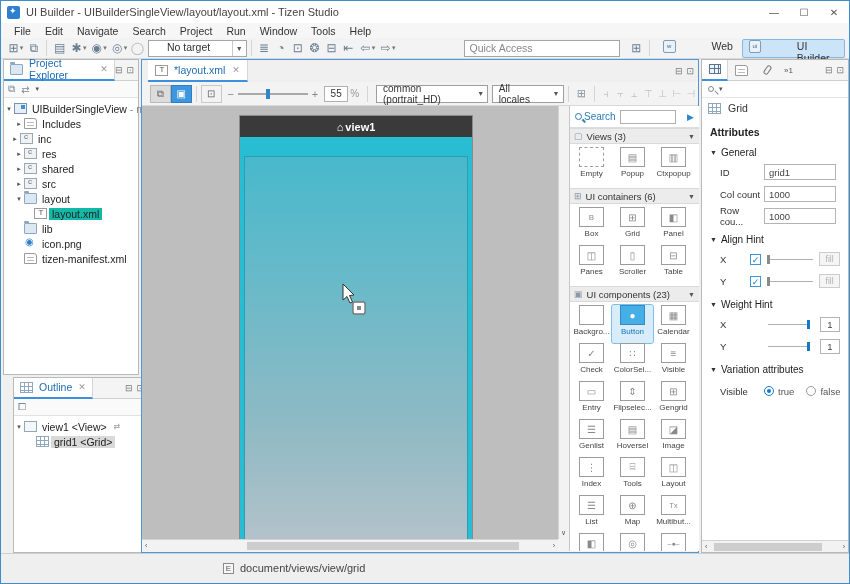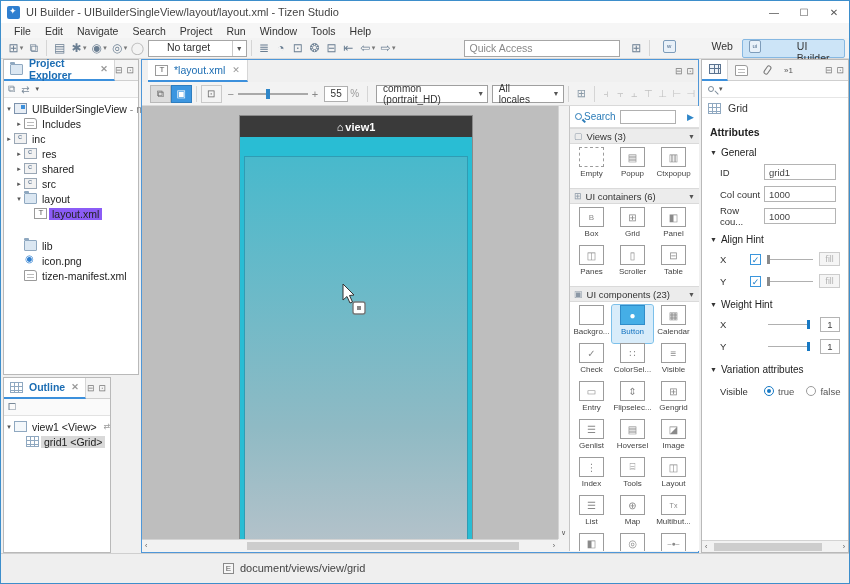--- a/index.html
+++ b/index.html
@@ -28,30 +28,30 @@
   #no-target { width:104px; margin-left:2px; }
   #quick-access { height:17px; width:166px; border:1px solid #a6a6a6; background:#fff; font-size:10.5px; color:#333; padding:0 5px; font-family:"Liberation Sans",sans-serif; margin-left:66px; }
   #quick-access::placeholder { color:#888; }
   .persp { display:flex; align-items:flex-start; height:19px; padding:0 6px; font-size:10.5px; color:#333; border:1px solid transparent; margin-left:2px;gap:32px; }
   .persp.active { background:#cce4f7; border:1px solid #86b8e2; border-radius:2px; }
   .pico { width:13px; height:13px; border:1px solid #7d9cba; background:#e9f1f9; color:#49688a; font-size:6px; display:flex; align-items:center; justify-content:center; margin-right:4px; border-radius:2px; }
 
   
   .panel { position:absolute; background:#fff; border:1px solid #b9b9b9; }
   .phead { height:21px; background:#f4f4f4; border-bottom:1px solid #cfcfcf; display:flex; align-items:center; }
-  .ptab { height:21px; display:flex; align-items:center; background:#fff; border-right:1px solid #d6d6d6; padding:0 6px; border-bottom:2px solid #3c90dc;font-weight:bold; }
+  .ptab { height:21px; display:flex; align-items:center; background:#fff; border-right:1px solid #d6d6d6; padding:0 6px; border-bottom:2px solid #3c90dc; }
   .ptab .lbl { font-size:10.5px; color:#1c6db3; margin:0 6px 0 4px; }
   .ptab .x { font-size:9px; color:#999; }
   .pminmax { margin-left:auto; display:flex; gap:4px; padding-right:4px; font-size:9px; color:#777; }
   .ptool { height:17px; background:#fafafa; border-bottom:1px solid #e2e2e2; display:flex; align-items:center; padding-left:4px; gap:6px; font-size:10px; color:#7a8a99; }
 
   
   .tree { padding-top:3px; }
   .trow { height:15px; display:flex; align-items:center; font-size:10.5px; color:#222; white-space:nowrap; }
-  .trow.sel .tlabel { background:#8b5cf6; }
+  .trow.sel .tlabel { background:#14b8a6; }
   .texp { width:10px; font-size:7px; color:#555; text-align:center; flex:none; }
   .tlabel { padding:0 3px; }
   .tsuffix { color:#888; }
   .fico { width:13px; height:11px; flex:none; margin-right:2px; position:relative; }
   .fico.folder { background:#dbe7f2; border:1px solid #8fa8c0; border-radius:1px; }
   .fico.folder::before { content:""; position:absolute; left:-1px; top:-3px; width:5px; height:2px; background:#8fa8c0; border-radius:1px 1px 0 0; }
   .fico.proj { background:#e8eef5; border:1px solid #7d93ad; }
   .fico.proj::after { content:""; position:absolute; right:1px; top:1px; width:4px; height:4px; background:#3c90dc; }
   .fico.cbox { background:#f2f2f2; border:1px solid #9aa7b5; }
   .fico.cbox::after { content:"c"; position:absolute; left:3px; top:-2px; font-size:8px; color:#5a7390; }
@@ -147,21 +147,21 @@
   .wval { width:20px; height:15px; border:1px solid #b4b4b4; font-size:9.5px; text-align:center; color:#444; font-family:"Liberation Sans",sans-serif; margin-left:4px; margin-right:8px; }
   .radio { width:10px; height:10px; border:1px solid #9b9b9b; border-radius:50%; margin-right:4px; position:relative; flex:none; }
   .radio.on { border-color:#1779c4; }
   .radio.on::after { content:""; position:absolute; inset:2px; border-radius:50%; background:#1779c4; }
   .ropt { display:flex; align-items:center; margin-right:12px; font-size:9.5px; color:#555; }
   #attr-hscroll { position:absolute; left:0; bottom:0; width:146px; height:12px; background:#f2f2f2; border-top:1px solid #d3d3d3; }
   #attr-hscroll .thumb { position:absolute; left:12px; top:2px; width:108px; height:8px; background:#cdcdcd; }
 
   
   #pexplorer { left:2px; top:58px; width:136px; height:316px; }
-  #outline { left:2px; top:376px; width:108px; height:176px; }
+  #outline { left:12px; top:376px; width:136px; height:176px; }
 
   
   #statusbar { position:absolute; left:0; top:552px; right:0; height:30px; background:#efefef; border-top:1px solid #cfcfcf; }
   #statusbar .inner { position:absolute; left:222px; top:8px; display:flex; align-items:center; gap:6px; }
   .eico { width:11px; height:11px; border:1px solid #8a8a8a; background:#f6f6f6; color:#555; font-size:8px; display:flex; align-items:center; justify-content:center; }
   #statusbar .txt { font-size:11px; color:#444; }
 </style>
 </head>
 <body>
 
@@ -251,21 +251,21 @@
       <div class="trow">
           <span class="texp">▾</span>
           <span class="fico proj"></span>
           <span class="tlabel"><span>UIBuilderSingleView</span><span class="tsuffix"> - mobile-4.0</span></span>
         </div>
       <div class="trow" style="padding-left:10px;">
           <span class="texp">▸</span>
           <span class="fico file"></span>
           <span class="tlabel">Includes</span>
         </div>
-      <div class="trow" style="padding-left:0;">
+      <div class="trow" style="padding-left:6px;">
           <span class="texp">▸</span>
           <span class="fico cbox"></span>
           <span class="tlabel">inc</span>
         </div>
       <div class="trow" style="padding-left:10px;">
           <span class="texp">▸</span>
           <span class="fico cbox"></span>
           <span class="tlabel">res</span>
         </div>
       <div class="trow" style="padding-left:10px;">
@@ -280,21 +280,21 @@
         </div>
       <div class="trow" style="padding-left:10px;">
           <span class="texp">▾</span>
           <span class="fico folder"></span>
           <span class="tlabel">layout</span>
         </div>
       <div class="trow sel" style="padding-left:30px;">
           <span class="fico xml"></span>
           <span class="tlabel">layout.xml</span>
         </div>
-      <div class="trow" style="padding-left:20px;margin-top:17px;">
+      <div class="trow" style="padding-left:20px;">
           <span class="fico folder"></span>
           <span class="tlabel">lib</span>
         </div>
       <div class="trow" style="padding-left:20px;">
           <span class="fico png"></span>
           <span class="tlabel">icon.png</span>
         </div>
       <div class="trow" style="padding-left:20px;">
           <span class="fico file"></span>
           <span class="tlabel">tizen-manifest.xml</span>

